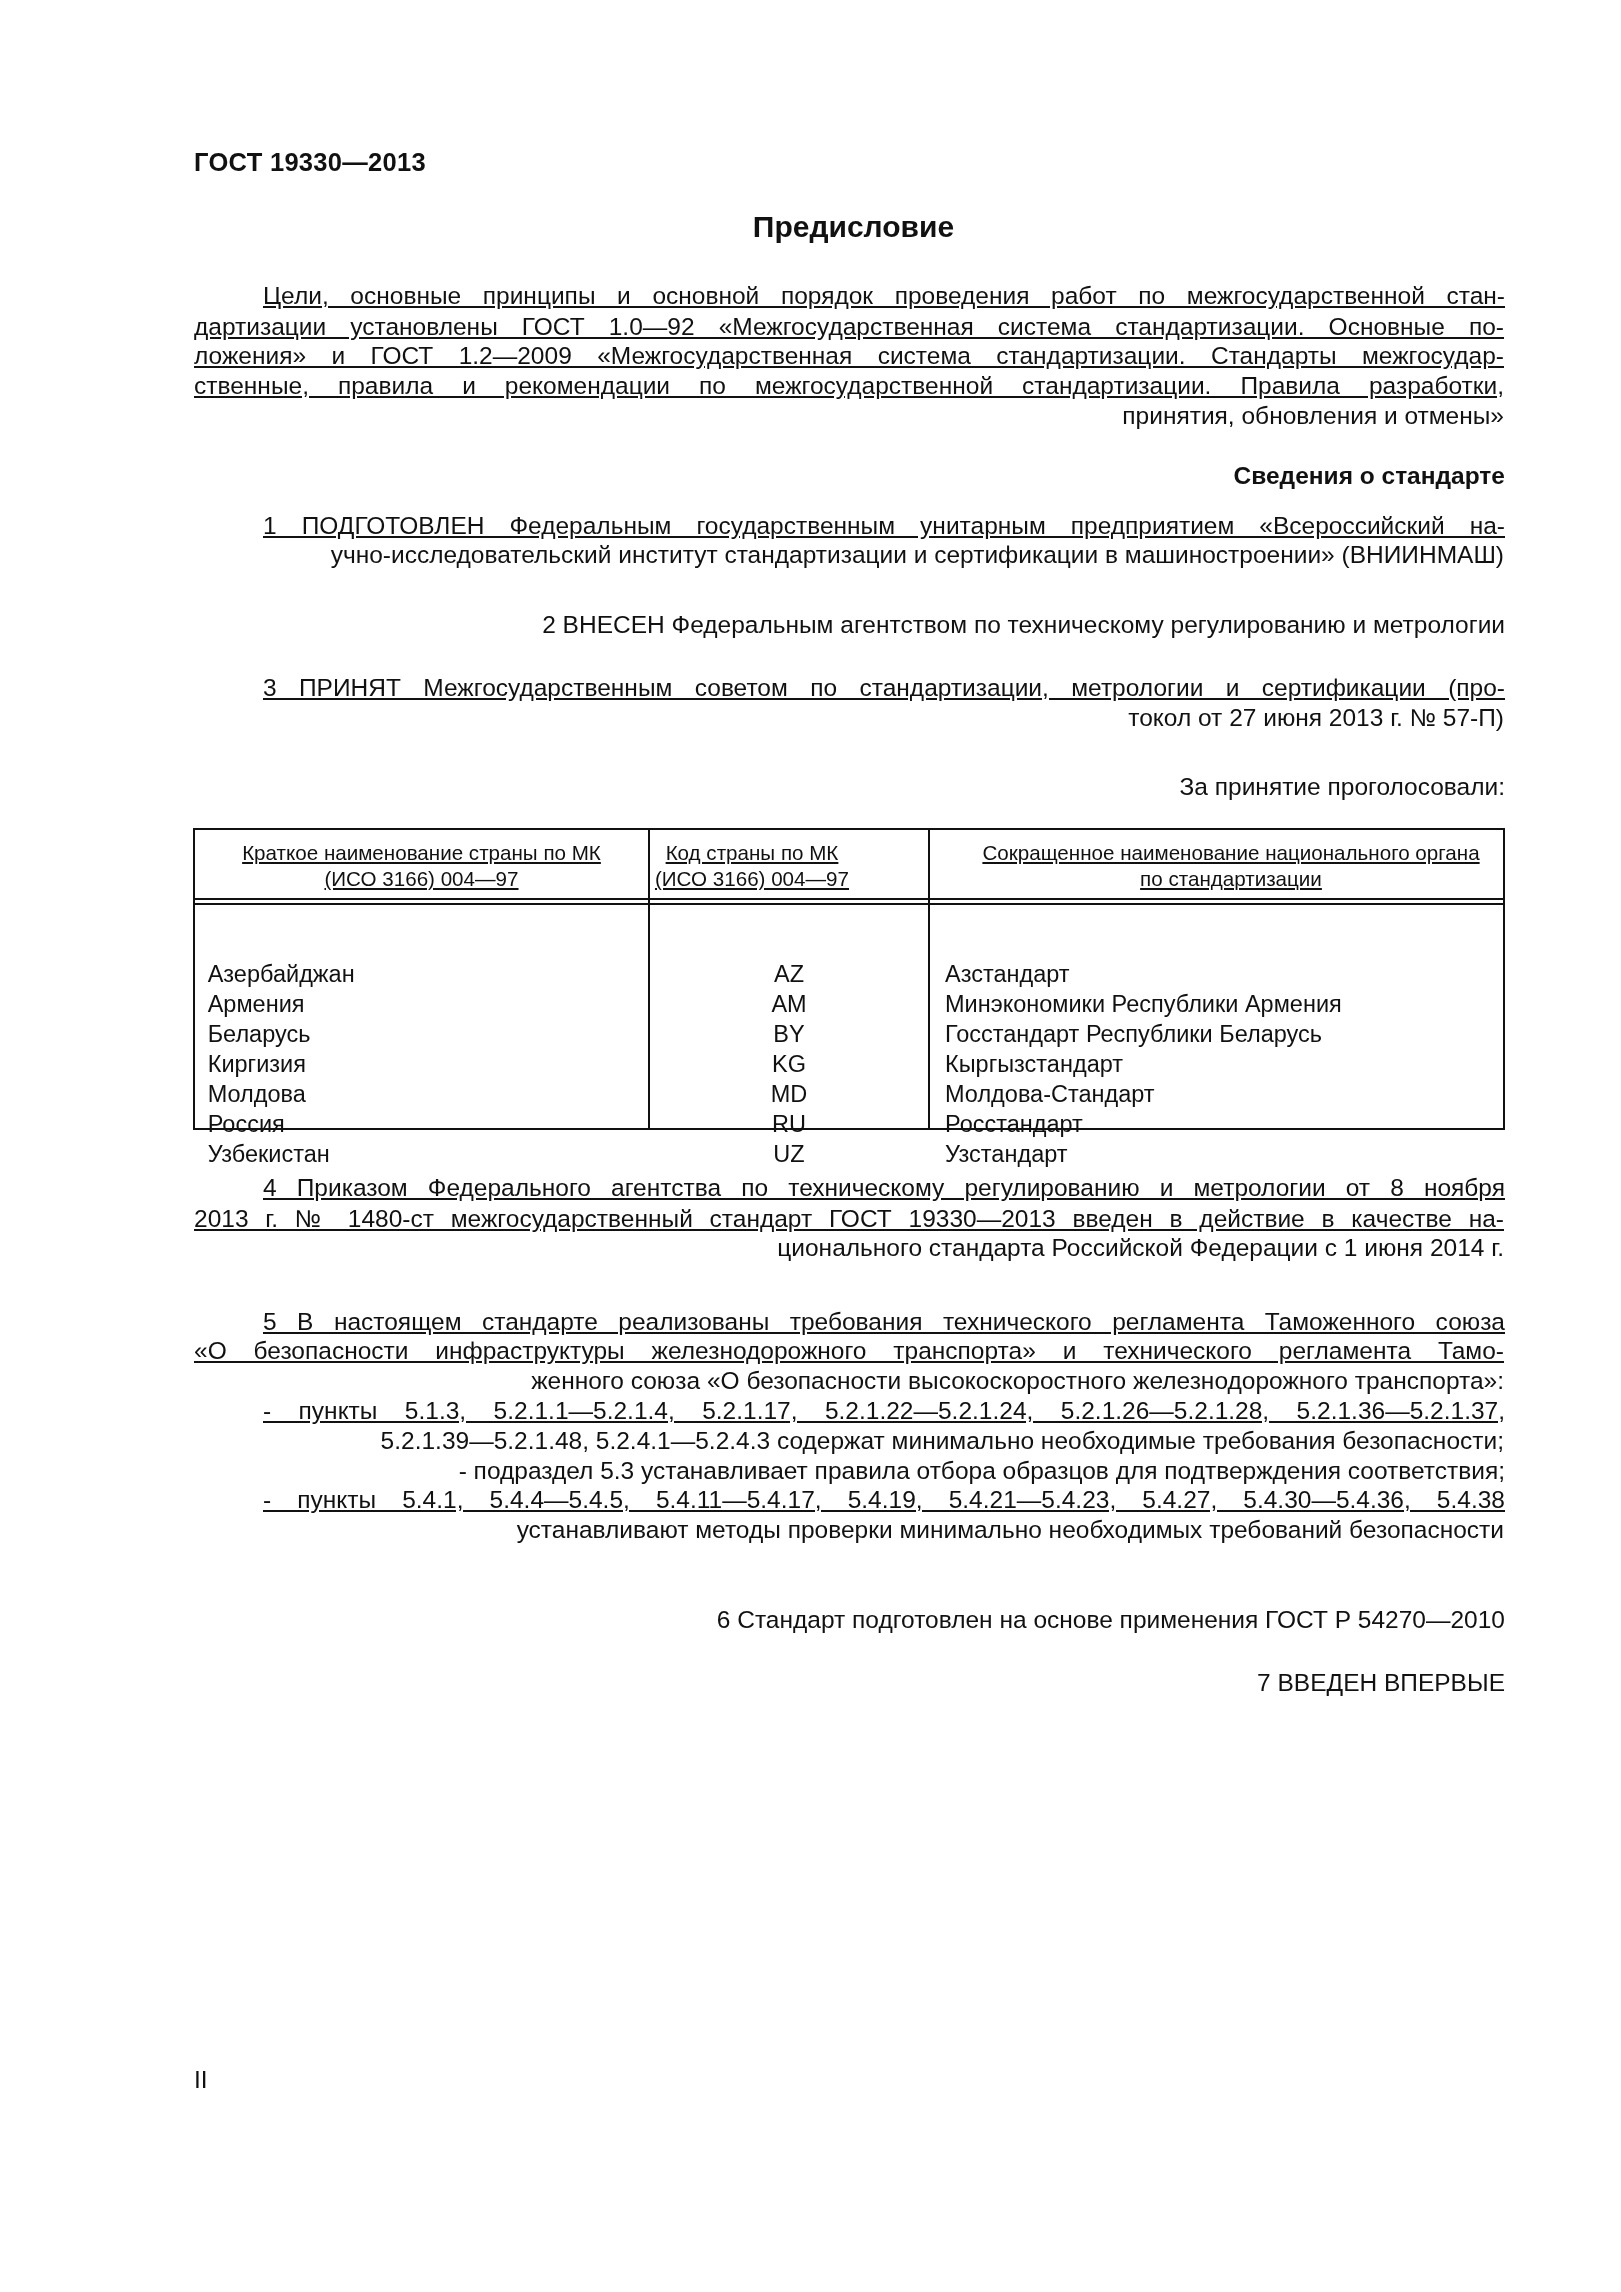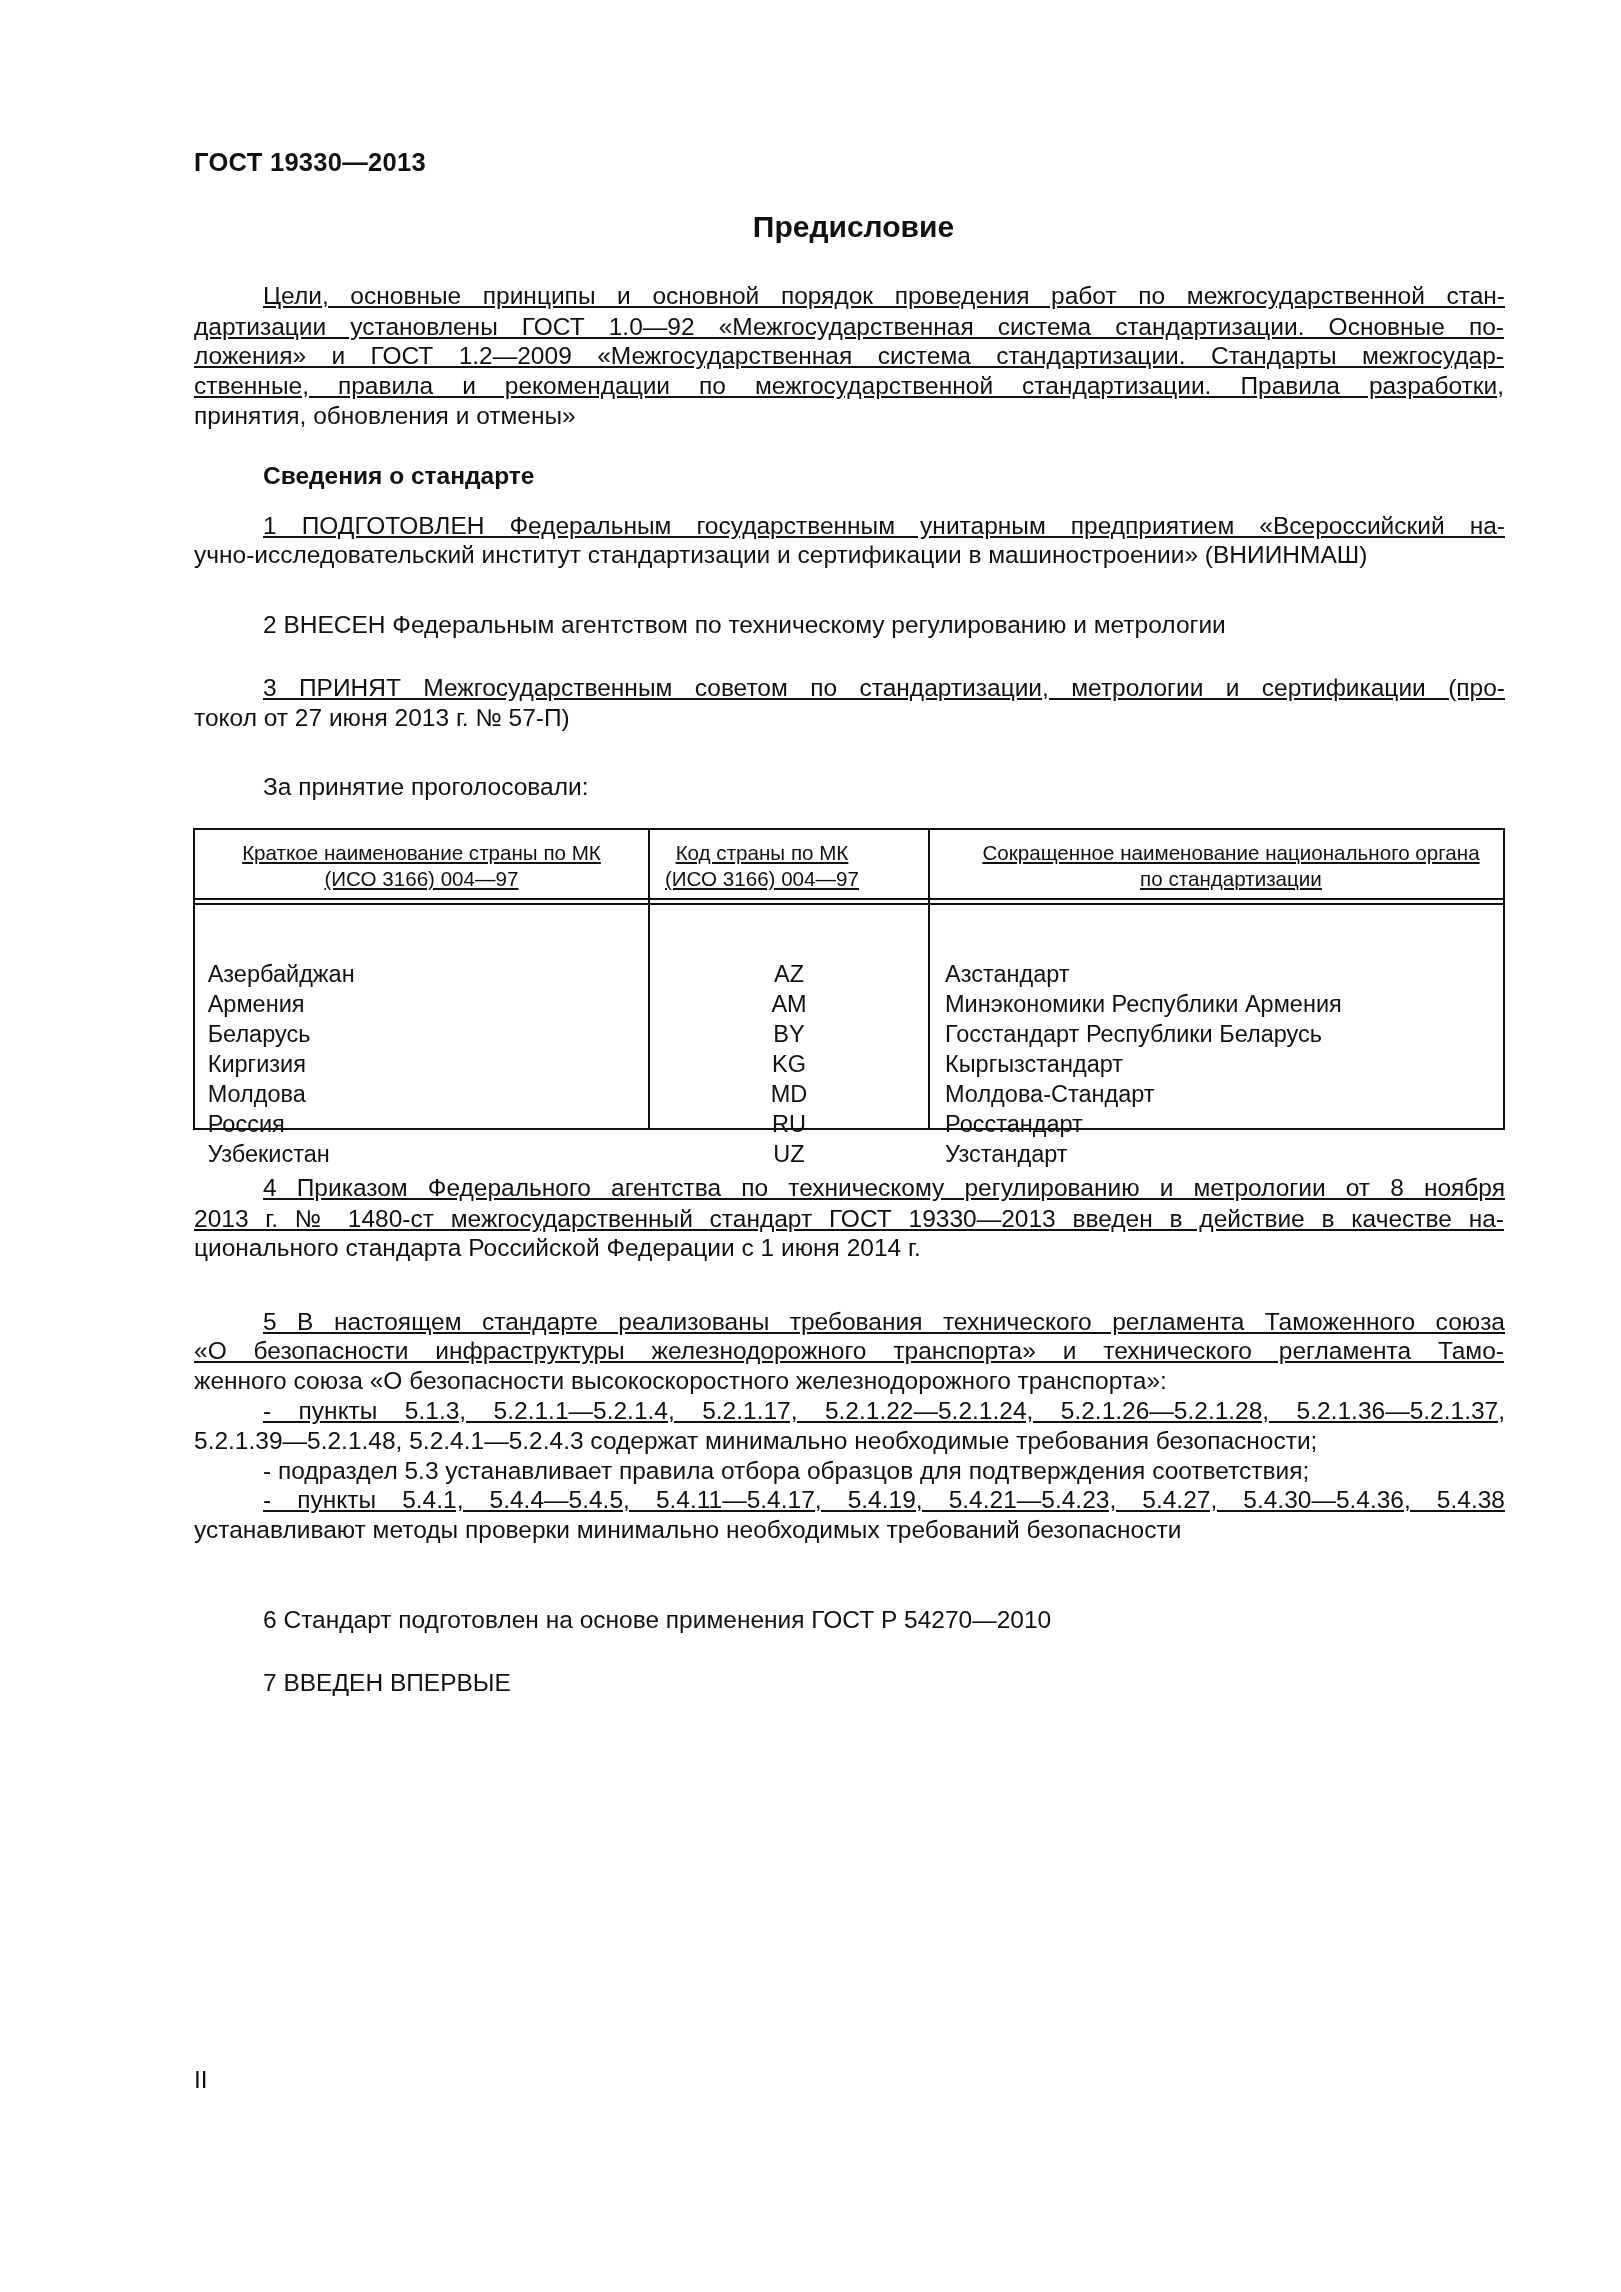--- a/index.html
+++ b/index.html
@@ -1,21 +1,21 @@
 <!DOCTYPE html>
 <html><head>
 <meta charset="utf-8">
 <style>
   html, body { margin: 0; padding: 0; background: #ffffff; }
   body { width: 1621px; height: 2293px; position: relative; overflow: hidden;
          font-family: "Liberation Sans", sans-serif; color: #111111; }
   .abs { position: absolute; }
   .doc-code { left: 194px; top: 148px; font-size: 25.5px; font-weight: bold; letter-spacing: 0.3px; }
   .title { left: 0; width: 1707px; top: 210px; text-align: center; font-size: 30px; font-weight: bold; }
-  .line { position: absolute; left: 194px; width: 1310px; font-size: 24.5px; line-height: 29px; white-space: nowrap; }
+  .line { position: absolute; left: 194px; width: 1310px; font-size: 24.5px; line-height: 29px; white-space: nowrap; text-align: right; }
   .just { text-align: justify; text-align-last: justify; white-space: normal; text-decoration: underline; }
   .ind { left: 263px; width: 1242px; }
   .bold { font-weight: bold; }
   .table { position: absolute; left: 193px; top: 828px; width: 1312px; height: 302px;
            border: 2.9px solid #111; box-sizing: border-box; }
   .vline { position: absolute; top: 0; bottom: 0; width: 2px; background: #111; }
   .hline { position: absolute; left: 0; right: 0; height: 2px; background: #111; }
   .th { position: absolute; top: 9.8px; font-size: 20.6px; line-height: 26.5px; text-align: center; text-decoration: underline; }
   .cell { position: absolute; font-size: 23.5px; line-height: 30px; margin-top: 44px; }
   .page-num { left: 194px; top: 2066px; font-size: 24.5px; }
@@ -53,21 +53,21 @@
 <div class="table">
   <div class="vline" style="left:453px"></div>
   <div class="vline" style="left:733px"></div>
   <div class="hline" style="top:68px"></div>
   <div class="hline" style="top:73px"></div>
 
   <div class="th" style="left:0; width:453px">
     <div>Краткое наименование страны по МК</div>
     <div>(ИСО 3166) 004—97</div>
   </div>
-  <div class="th" style="left:455px; width:224px">
+  <div class="th" style="left:445px; width:224px">
     <div>Код страны по МК</div>
     <div>(ИСО 3166) 004—97</div>
   </div>
   <div class="th" style="left:735px; width:602px">
     <div>Сокращенное наименование национального органа</div>
     <div>по стандартизации</div>
   </div>
 
   <div class="cell" style="left:12.7px; top:85px">
     <div>Азербайджан</div>

